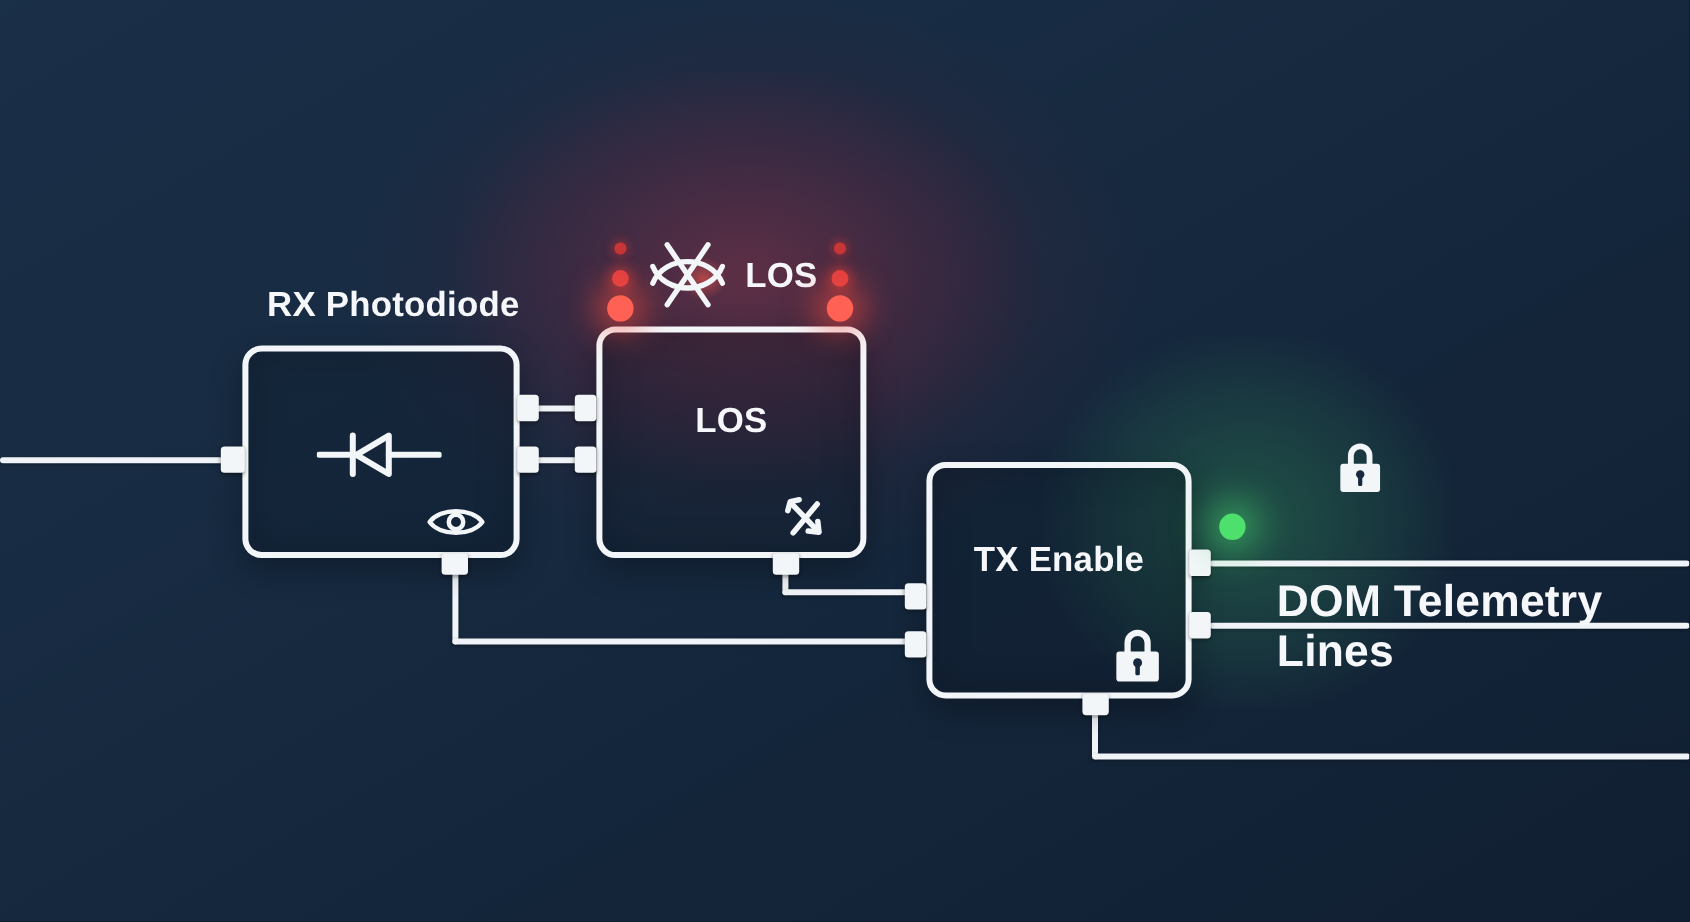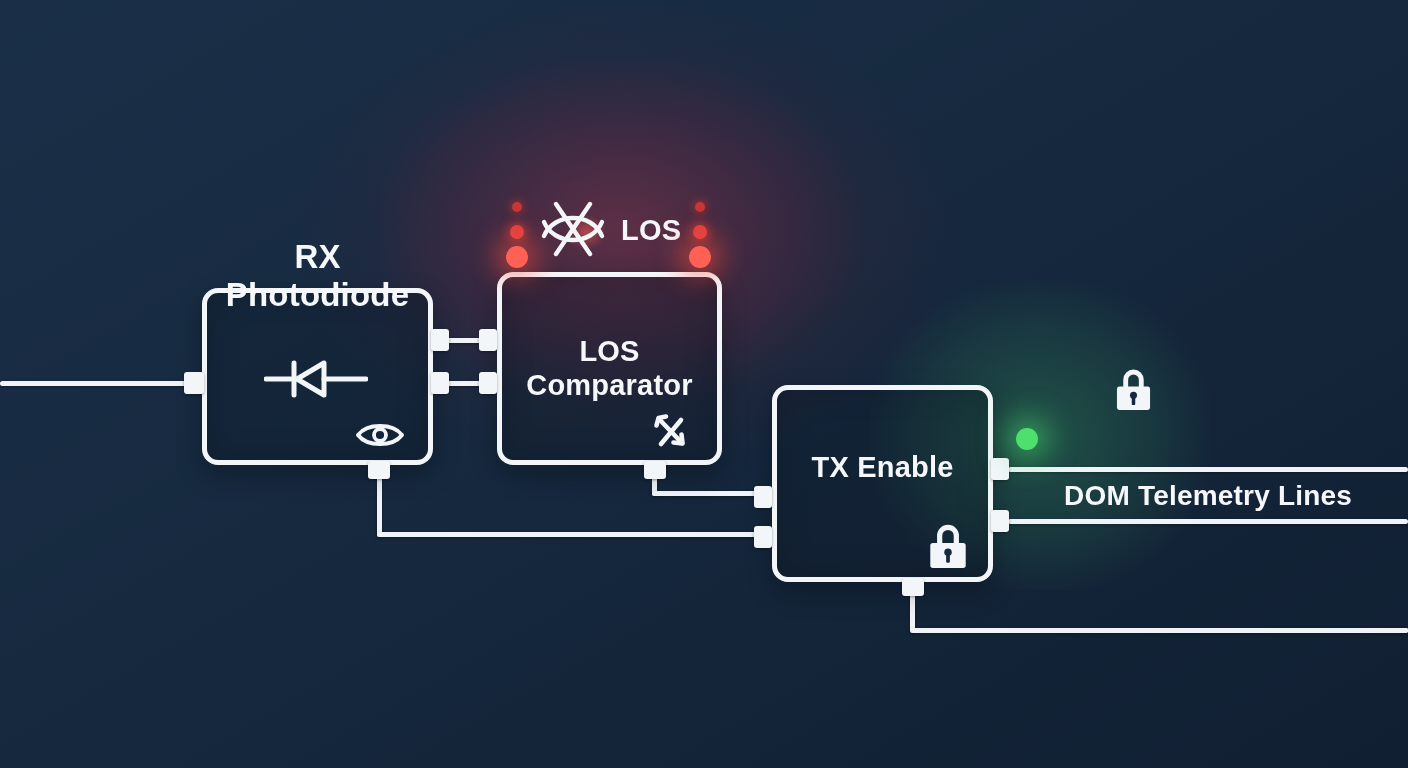--- a/index.html
+++ b/index.html
@@ -52,26 +52,26 @@
   #p-los-l1{ left:479px; top:329px; width:18px; height:22px; }
   #p-los-l2{ left:479px; top:372px; width:18px; height:22px; }
   #p-los-b { left:644px; top:461px; width:22px; height:18px; }
   #p-tx-l1 { left:754px; top:486px; width:18px; height:22px; }
   #p-tx-l2 { left:754px; top:526px; width:18px; height:22px; }
   #p-tx-r1 { left:991px; top:458px; width:18px; height:22px; }
   #p-tx-r2 { left:991px; top:510px; width:18px; height:22px; }
   #p-tx-b  { left:902px; top:578px; width:22px; height:18px; }
 
   .label { position:absolute; color:#f5f7fa; font-weight:700; letter-spacing:0.2px; }
-  #rx-title  { left:202px; top:238px; width:231px; text-align:center; font-size:33px; }
+  #rx-title  { left:202px; top:238px; width:231px; text-align:right; font-size:29px; }
   #los-text  { left:497px; top:334px; width:225px; text-align:center; font-size:29px; line-height:34px; }
   #tx-text   { left:772px; top:450px; width:221px; text-align:center; font-size:29px; line-height:34px; }
   #los-ind-label { left:621px; top:214px; font-size:29px; }
   #txdis-label   { left:1054px; top:423px; font-size:28px; letter-spacing:0.6px; }
-  #dom-label     { left:1064px; top:480px; font-size:28px; }
+  #dom-label     { left:1064px; top:480px; font-size:37px; }
 
   .led { position:absolute; border-radius:50%; }
   #led-l1 { left:512px; top:202px; width:10px; height:10px; background:#c93636; box-shadow:0 0 8px 2px  rgba(220,55,50,0.45); }
   #led-l2 { left:510px; top:225px; width:14px; height:14px; background:#e04141; box-shadow:0 0 10px 3px rgba(235,60,52,0.50); }
   #led-l3 { left:506px; top:246px; width:22px; height:22px; background:#ff6154; box-shadow:0 0 26px 10px rgba(255,75,58,0.55); }
   #led-r1 { left:695px; top:202px; width:10px; height:10px; background:#c93636; box-shadow:0 0 8px 2px  rgba(220,55,50,0.45); }
   #led-r2 { left:693px; top:225px; width:14px; height:14px; background:#e04141; box-shadow:0 0 10px 3px rgba(235,60,52,0.50); }
   #led-r3 { left:689px; top:246px; width:22px; height:22px; background:#ff6154; box-shadow:0 0 26px 10px rgba(255,75,58,0.55); }
   #green-dot { left:1016px; top:428px; width:22px; height:22px; background:#4ee06c;
     box-shadow:0 0 28px 11px rgba(72,220,112,0.50); }
@@ -122,21 +122,20 @@
   <div id="p-tx-l2" class="port"></div>
   <div id="p-tx-r1" class="port"></div>
   <div id="p-tx-r2" class="port"></div>
   <div id="p-tx-b" class="port"></div>
 
   <div id="rx-title" class="label">
     <span>RX Photodiode</span>
   </div>
   <div id="los-text" class="label">
     <div>LOS</div>
-    <div>Comparator</div>
   </div>
   <div id="tx-text" class="label">
     <div>TX Enable</div>
   </div>
   <div id="los-ind-label" class="label">LOS</div>
   <div id="dom-label" class="label">DOM Telemetry Lines</div>
 
   <div id="led-l1" class="led"></div>
   <div id="led-l2" class="led"></div>
   <div id="led-l3" class="led"></div>

